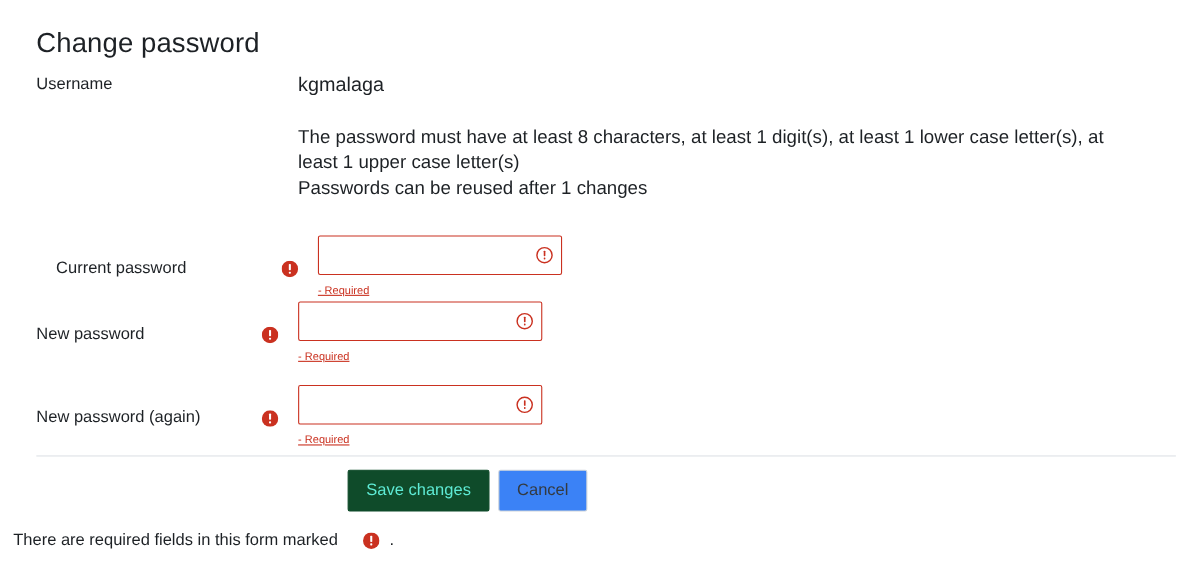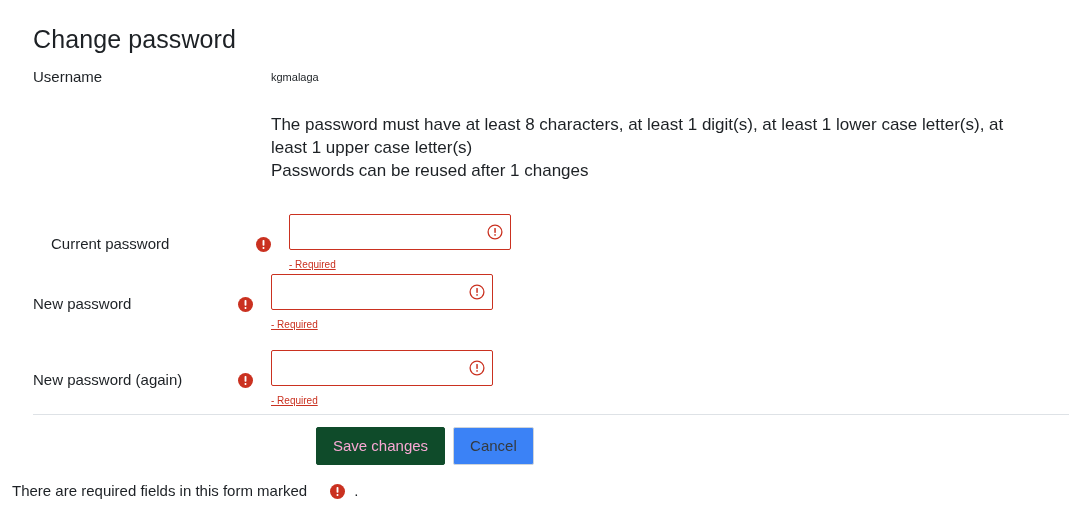--- a/index.html
+++ b/index.html
@@ -79,21 +79,21 @@
     display: inline-block;
     width: 15px;
     height: 15px;
     position: relative;
     vertical-align: -2px;
   }
   .req-icon svg { display: block; }
 
   
   .username-value {
-    font-size: 11px;
+    font-size: 18px;
     line-height: 22px;
     color: #1d2125;
   }
 
   .pw-rules {
     font-size: 17px;
     line-height: 23px;
     color: #1d2125;
     max-width: 760px;
   }
@@ -158,21 +158,21 @@
     font-family: "Liberation Sans", sans-serif;
     font-size: 15px;
     line-height: 20px;
     border: 1px solid transparent;
     border-radius: 2px;
     padding: 8px 16px;
     cursor: pointer;
   }
   .btn-primary {
     background: #0f4b2a;
-    color: #f9a8d4;
+    color: #5eead4;
     border-color: #0f4b2a;
     margin-right: 8px;
   }
   .btn-secondary {
     background: #3b82f6;
     color: #343a40;
     border-color: #ced4da;
   }
 
   

